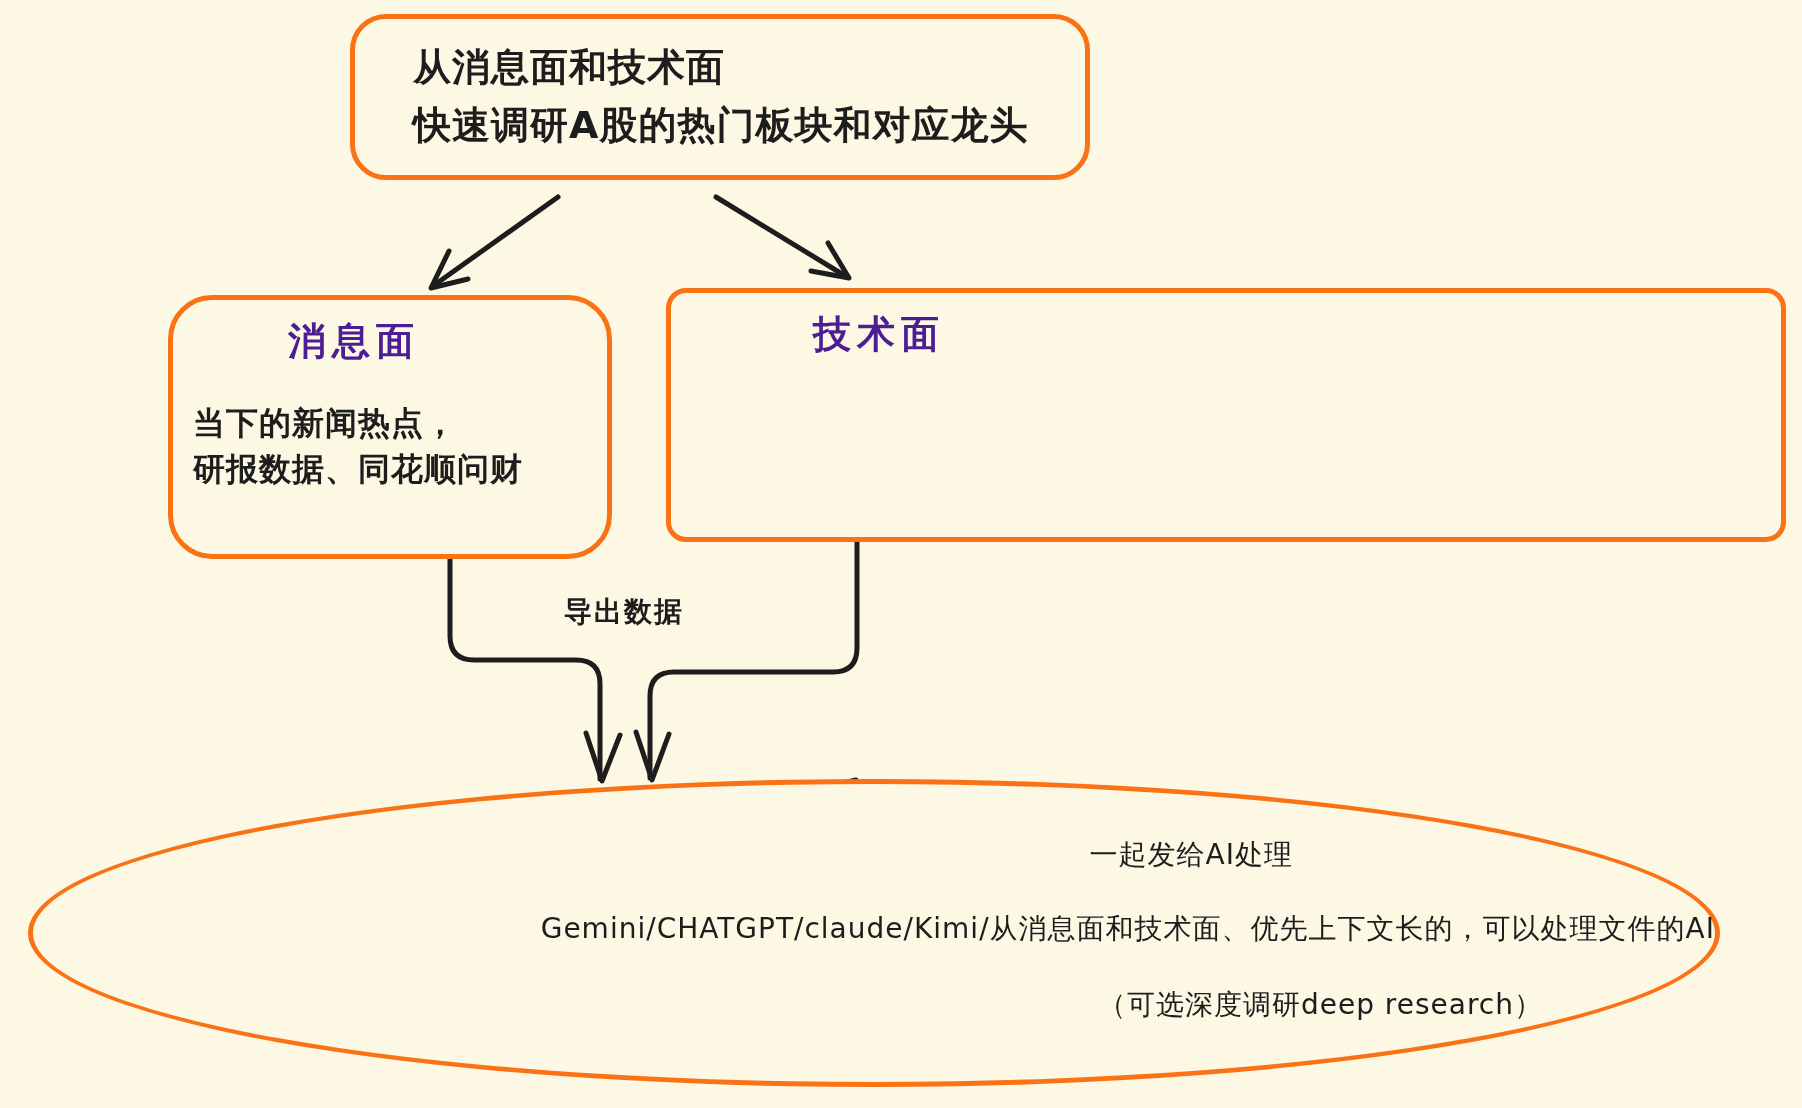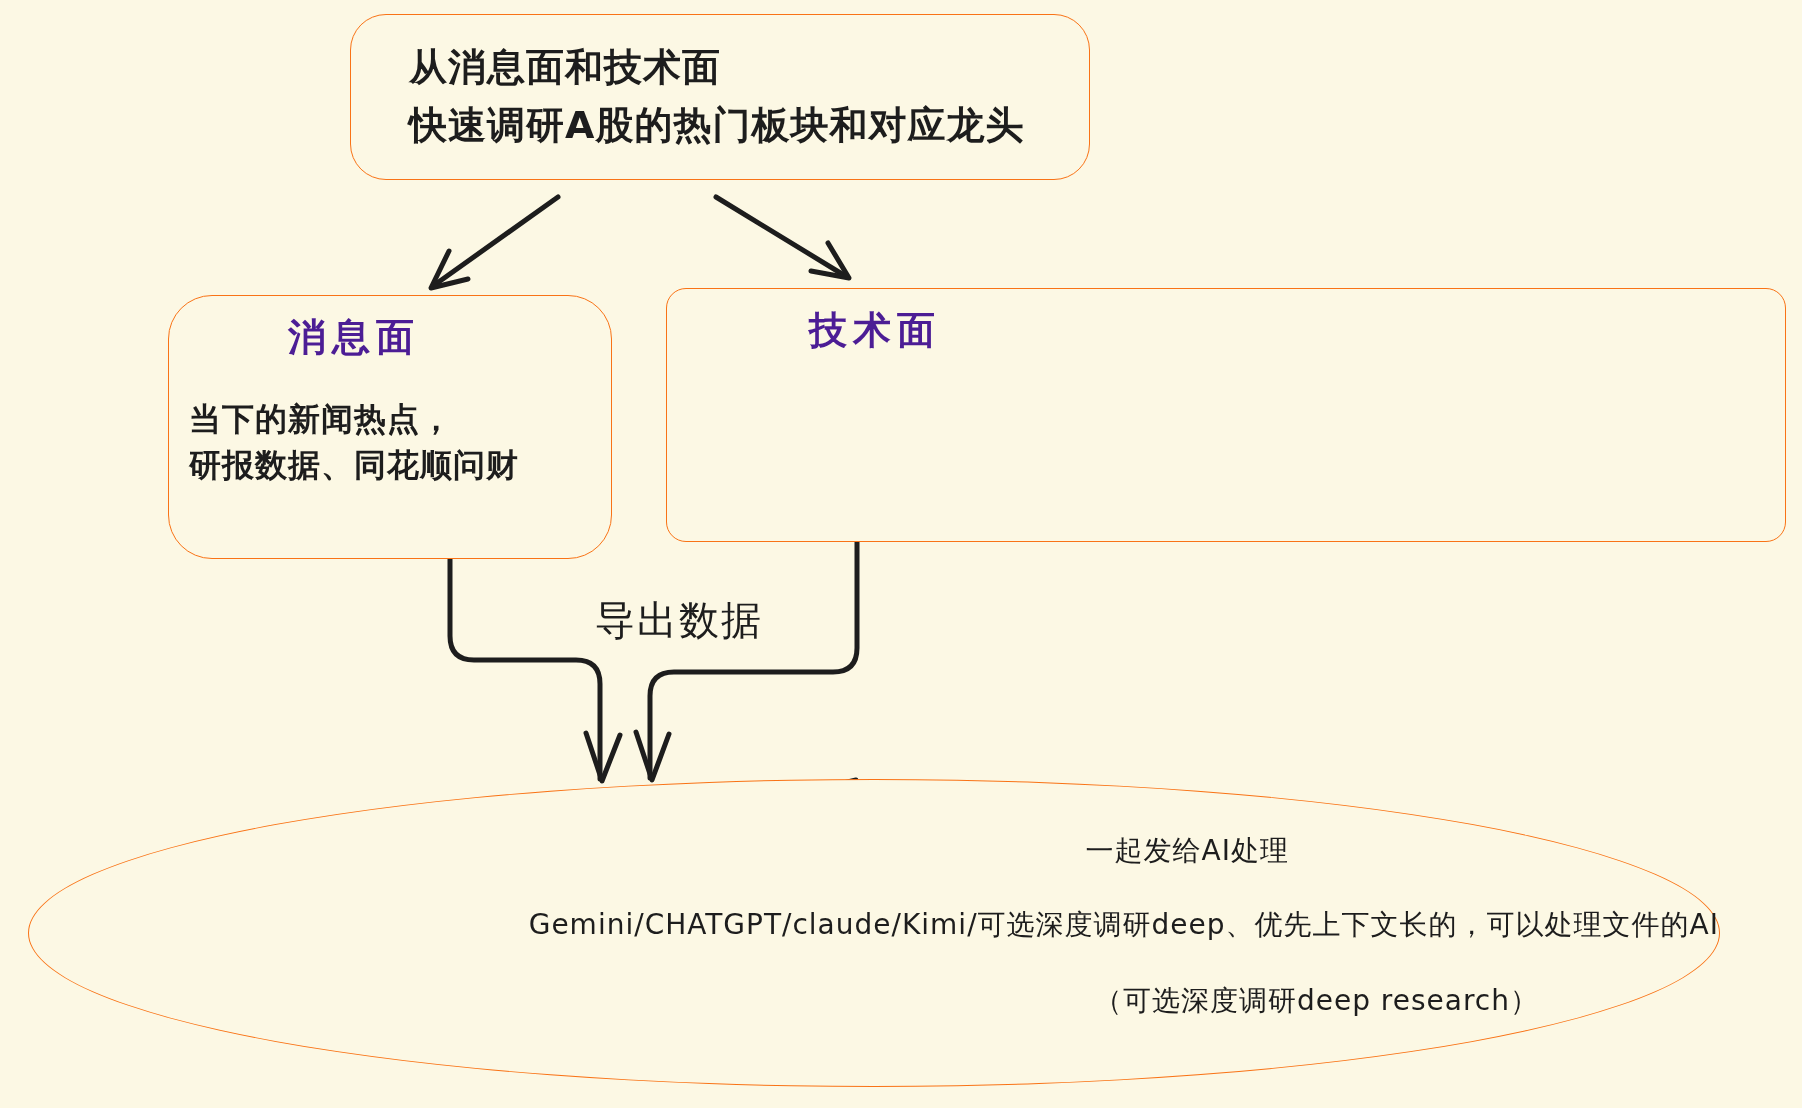--- a/index.html
+++ b/index.html
@@ -11,21 +11,21 @@
     overflow:hidden;
   }
   .canvas{position:relative;width:1802px;height:1108px;background:#fcf8e4;}
   svg.connectors{position:absolute;left:0;top:0;width:1802px;height:1108px;pointer-events:none;}
   svg.connectors path{
     fill:none;stroke:#1d1d1d;stroke-width:5;
     stroke-linecap:round;stroke-linejoin:round;
   }
   .node{
     position:absolute;
-    border:1px solid #f97316;
+    border:5px solid #f97316;
     background:#fcf8e4;
     box-sizing:border-box;
   }
   .box-root{
     left:350px;top:14px;width:740px;height:166px;border-radius:36px;
     display:flex;flex-direction:column;justify-content:center;
     padding-left:58px;gap:12px;
     font-size:38px;font-weight:700;letter-spacing:1px;line-height:1.2;
   }
   .box-news{left:168px;top:295px;width:444px;height:264px;border-radius:44px;}
@@ -36,22 +36,22 @@
   }
   .box-news .node-title{left:0;width:100%;text-align:center;transform:translateX(-36px);}
   .box-tech .node-title{left:142px;}
   .node-body{
     position:absolute;font-size:32px;font-weight:700;line-height:1.45;
     letter-spacing:1px;white-space:nowrap;
   }
   .box-news .node-body{left:20px;top:100px;}
   .box-tech .node-body{left:88px;top:96px;}
   .export-label{
-    position:absolute;left:595px;top:593px;
-    font-size:40px;font-weight:400;letter-spacing:2px;white-space:nowrap;
+    position:absolute;left:564px;top:593px;
+    font-size:28px;font-weight:700;letter-spacing:2px;white-space:nowrap;
   }
   .ellipse-ai{
     left:28px;top:779px;width:1692px;height:308px;border-radius:50%;
   }
   .ellipse-line{
     position:absolute;left:0;text-align:right;
     font-size:28px;font-weight:400;white-space:nowrap;letter-spacing:1px;
   }
   .ellipse-line.l1{top:52px;width:1260px;}
   .ellipse-line.l2{top:126px;width:100%;}
@@ -93,17 +93,17 @@
   </div>
 
   <div class="node box-tech">
     <div class="node-title">技术面</div>
   </div>
 
   <div class="export-label">导出数据</div>
 
   <div class="node ellipse-ai">
     <div class="ellipse-line l1">一起发给AI处理</div>
-    <div class="ellipse-line l2">Gemini/CHATGPT/claude/Kimi/可选深度调研deep、优先上下文长的，可以处理文件的AI</div>
+    <div class="ellipse-line l2">Gemini/CHATGPT/claude/Kimi/从消息面和技术面、优先上下文长的，可以处理文件的AI</div>
     <div class="ellipse-line l3">（可选深度调研deep research）</div>
   </div>
 
 </div>
 
 </body></html>

